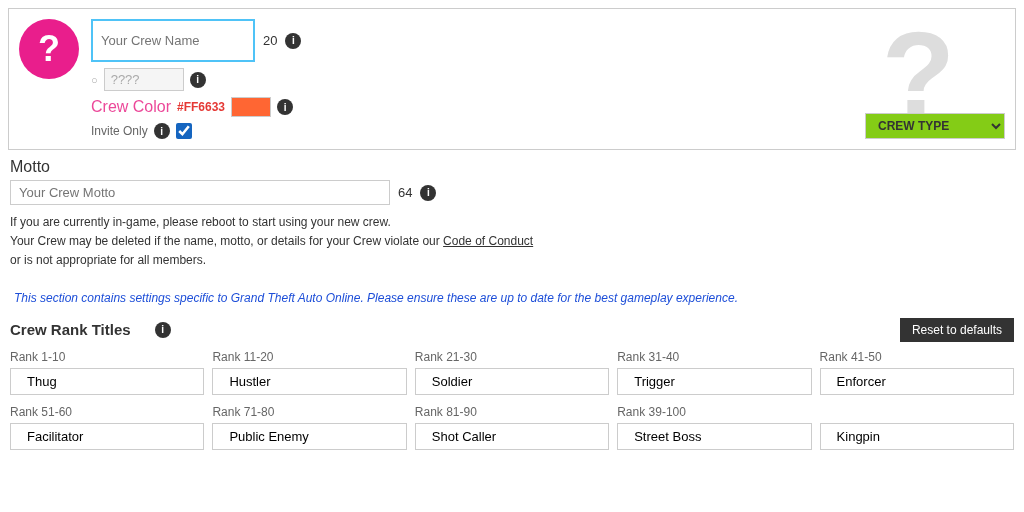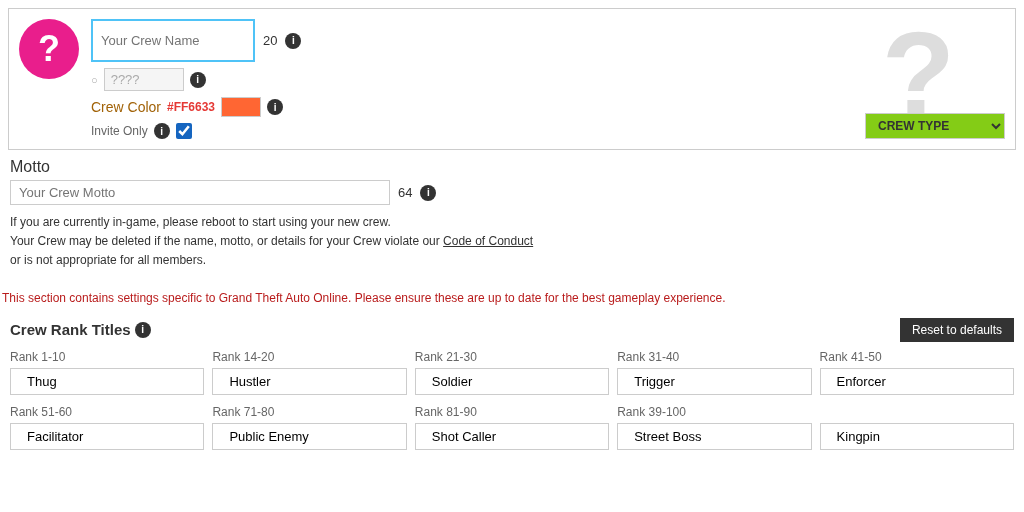--- a/index.html
+++ b/index.html
@@ -87,22 +87,22 @@
       width: 80px;
       color: #999;
     }
     .crew-color-row {
       display: flex;
       align-items: center;
       gap: 6px;
       margin-bottom: 6px;
     }
     .crew-color-label {
-      color: #a16207;
-      font-size: 14px;
+      color: #ec4899;
+      font-size: 16px;
     }
     .crew-color-hex {
       color: #e53935;
       font-size: 12px;
       font-weight: bold;
     }
     .color-swatch {
       width: 40px;
       height: 20px;
       background: #FF6633;
@@ -177,42 +177,43 @@
       margin-bottom: 8px;
     }
     .notice-text a {
       color: #333;
       text-decoration: underline;
     }
 
     
     .gtao-notice {
       font-size: 12px;
-      color: #b91c1c;
+      color: #1d4ed8;
       line-height: 1.6;
-      margin: 0 10px 10px 2px;
+      margin: 0 10px 10px 14px;
+      font-style: italic;
     }
 
     
     .rank-titles-section {
       padding: 0 10px 10px 10px;
     }
     .rank-titles-header {
       display: flex;
       align-items: center;
       justify-content: space-between;
       margin-bottom: 8px;
     }
     .rank-titles-label {
       font-size: 15px;
       font-weight: bold;
       color: #333;
       display: flex;
       align-items: center;
-      gap: 4px;
+      gap: 24px;
     }
     .reset-btn {
       background: #333;
       color: white;
       border: none;
       padding: 5px 12px;
       font-size: 12px;
       cursor: pointer;
     }
     .rank-row {
@@ -318,21 +319,21 @@
       <div class="rank-titles-label">
         <span>Crew Rank Titles</span>
         <span class="info-icon">i</span>
       </div>
       <button class="reset-btn">Reset to defaults</button>
     </div>
 
     <div class="rank-row">
       <div class="rank-labels-row">
         <span class="rank-label">Rank 1-10</span>
-        <span class="rank-label">Rank 14-20</span>
+        <span class="rank-label">Rank 11-20</span>
         <span class="rank-label">Rank 21-30</span>
         <span class="rank-label">Rank 31-40</span>
         <span class="rank-label">Rank 41-50</span>
       </div>
       <div class="rank-inputs-row">
         <input type="text" class="rank-input" value="Thug" style="">
         <input type="text" class="rank-input" value="Hustler" style="">
         <input type="text" class="rank-input" value="Soldier" style="">
         <input type="text" class="rank-input" value="Trigger" style="">
         <input type="text" class="rank-input" value="Enforcer" style="">

